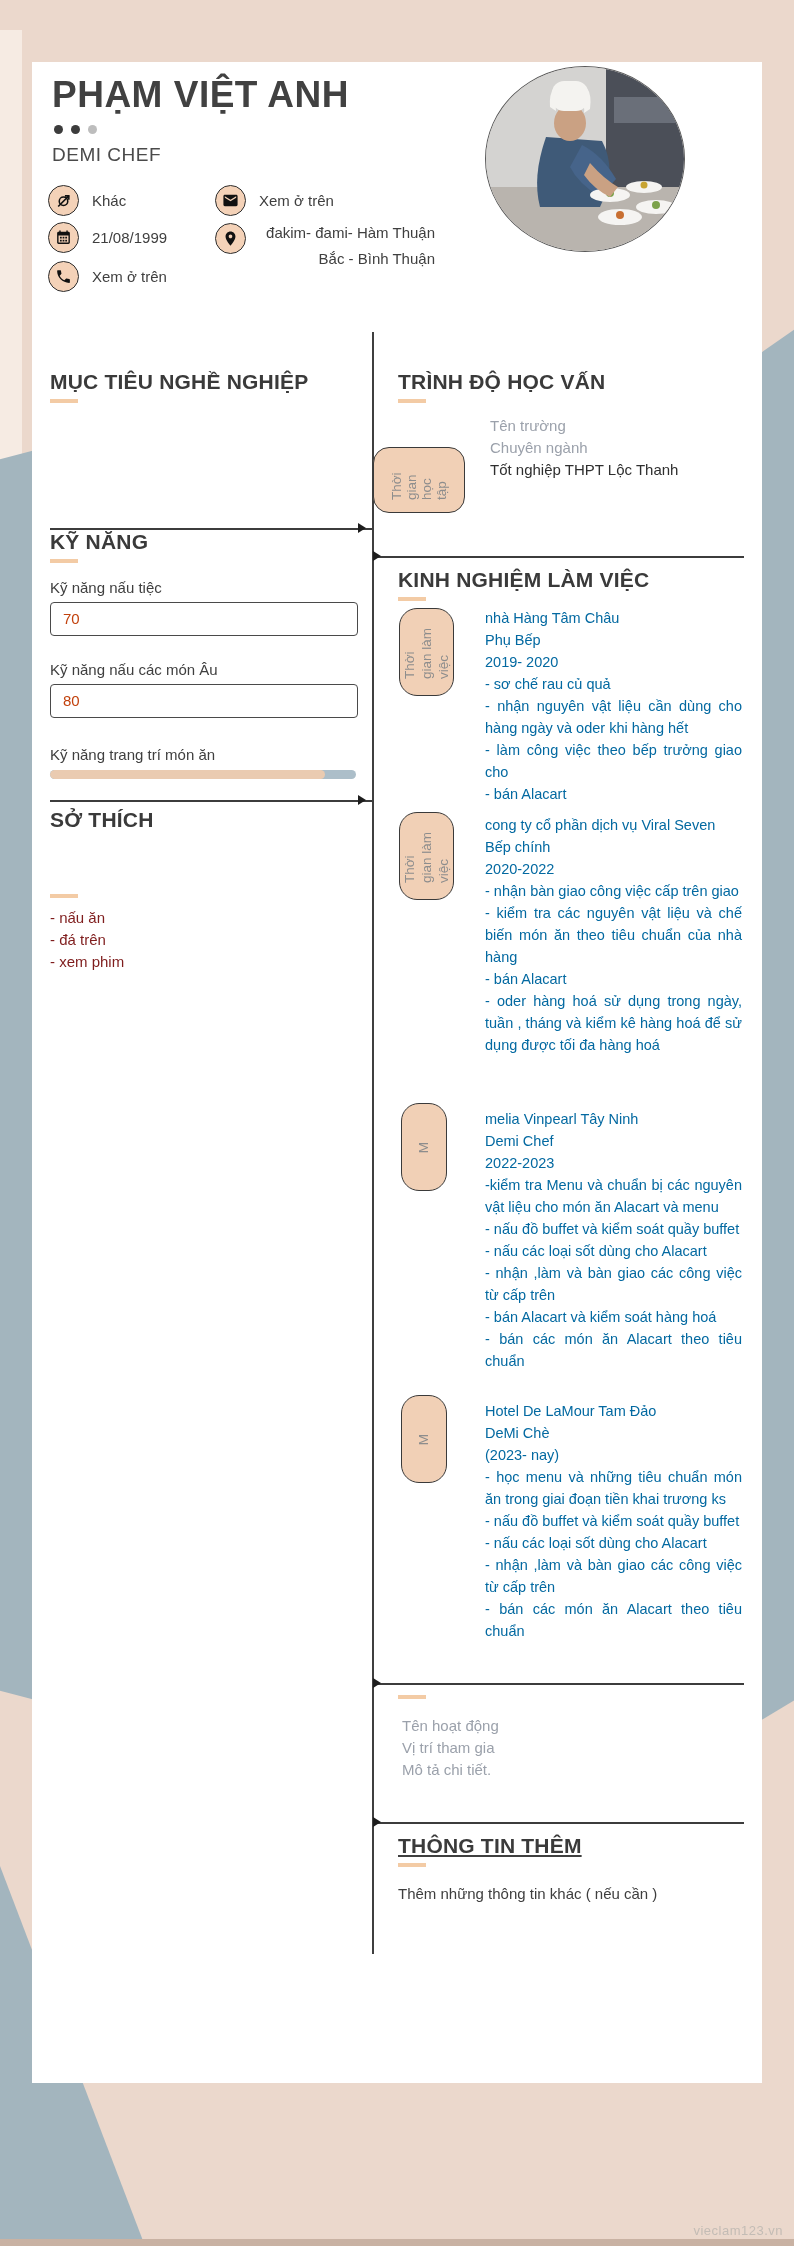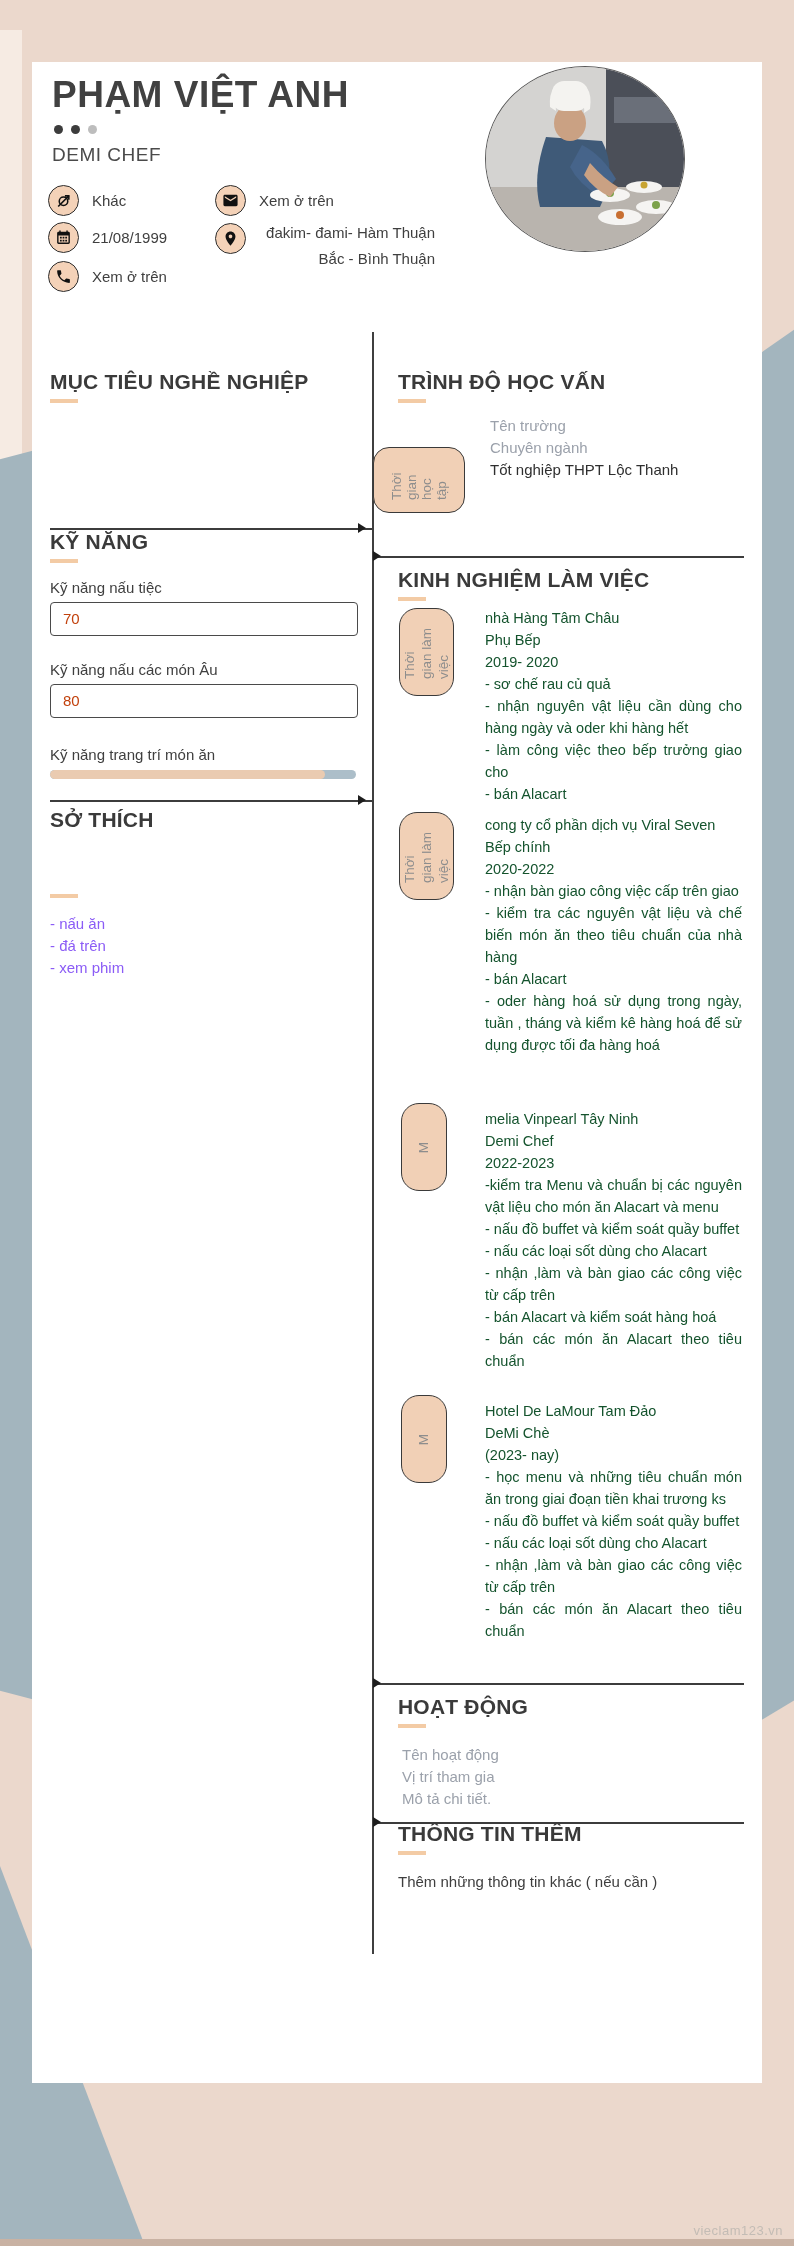--- a/index.html
+++ b/index.html
@@ -51,51 +51,51 @@
   .skill-label{font-size:15px;color:#3f3f3f;}
   .skill-box{box-sizing:border-box;width:308px;height:34px;border:1px solid #4a4a4a;border-radius:4px;
              font-size:15px;color:#c2410c;line-height:32px;padding-left:12px;background:#fff;}
   .lbl1{margin-top:16px;} .box1{margin-top:6px;} .lbl2{margin-top:25px;} .box2{margin-top:6px;}
   .lbl3{margin-top:28px;}
   .progress{margin-top:7px;width:306px;height:9px;border-radius:5px;background:#ACBEC9;overflow:hidden;}
   .progress-fill{height:100%;background:#EACBB1;border-radius:5px;}
   #line-hobbies{left:18px;top:738px;width:322px;} #mk-hobbies{left:326px;top:733px;}
   #sec-hobbies{left:18px;top:746px;width:322px;}
   .hobbies-underline{margin-top:62px;}
-  .hobby-list{margin-top:15px;font-size:15px;color:#8b5cf6;line-height:22px;}
+  .hobby-list{margin-top:9px;font-size:15px;color:#7f1d1d;line-height:22px;}
   
   .rhead{padding-left:26px;}
   #sec-education{left:340px;top:308px;width:375px;}
   .edu-items{margin-top:12px;margin-left:118px;font-size:15px;line-height:22px;}
   .ph-gray{color:#9ba1ab;}
   .edu-degree{color:#2f2f2f;}
   .pill{position:absolute;background:#F1D0B6;border:1.5px solid #3a3a3a;border-radius:16px;
         display:flex;align-items:center;justify-content:center;box-sizing:border-box;z-index:3;}
   .pill-text{transform:rotate(-90deg);font-size:13.5px;color:#8d8d8d;line-height:15px;text-align:left;}
   #pill-edu{left:1px;top:77px;width:92px;height:66px;}
   #pill-edu .pill-text{width:40px;}
   .job-pill{width:55px;height:88px;border-radius:18px;}
   .job-pill .pill-text{width:78px;line-height:17px;}
   .m-pill .pill-text{width:auto;}
   #line-exp{left:340px;top:494px;width:372px;} #mk-exp{left:341px;top:489px;}
   #sec-experience{left:340px;top:494px;width:375px;height:1130px;}
   .exp-head{margin-top:12px;}
-  .job{position:absolute;left:113px;width:257px;font-size:14.5px;line-height:22px;color:#14532d;
+  .job{position:absolute;left:113px;width:257px;font-size:14.5px;line-height:22px;color:#0369a1;
        text-align:justify;}
   .jline{min-height:22px;}
   #job0{top:51px;} #job1{top:258px;} #job2{top:552px;} #job3{top:844px;}
   #pill-job0{left:27px;top:52px;} #pill-job1{left:27px;top:256px;}
   #pill-job2{left:29px;top:547px;width:46px;} #pill-job3{left:29px;top:839px;width:46px;}
   #line-act{left:340px;top:1621px;width:372px;} #mk-act{left:341px;top:1616px;}
   #sec-activities{left:340px;top:1621px;width:375px;}
   .act-head{margin-top:12px;}
   .act-items{margin-top:16px;margin-left:30px;font-size:15px;line-height:22px;}
   #line-add{left:340px;top:1760px;width:372px;} #mk-add{left:341px;top:1755px;}
   #sec-additional{left:340px;top:1760px;width:375px;}
-  .add-head{}
+  .add-head{margin-top:12px;text-decoration:underline;}
   .add-text{margin-top:18px;margin-left:26px;font-size:15px;color:#3e3e3e;}
 </style>
 </head>
 <body>
 
 <div class="page">
 
   <div class="deco deco-top-left"></div>
   <div class="deco deco-left-gray"></div>
   <div class="deco deco-right-gray"></div>
@@ -297,21 +297,20 @@
             <div class="jline">- nhận ,làm  và bàn giao các công việc từ cấp trên</div>
             <div class="jline">- bán các món ăn Alacart   theo tiêu chuẩn</div>
           </div>
       </div>
     </div>
 
     <div class="secline" id="line-act"></div>
     <div class="marker" id="mk-act"></div>
     <div class="section" id="sec-activities">
       <div class="rhead act-head">
-        <div class="sec-heading">HOẠT ĐỘNG</div>
         <div class="underline"></div>
       </div>
       <div class="act-items ph-gray">
 
       <div>Tên hoạt động</div>
           <div>Vị trí tham gia</div>
           <div>Mô tả chi tiết.</div>
         </div>
     </div>
 

